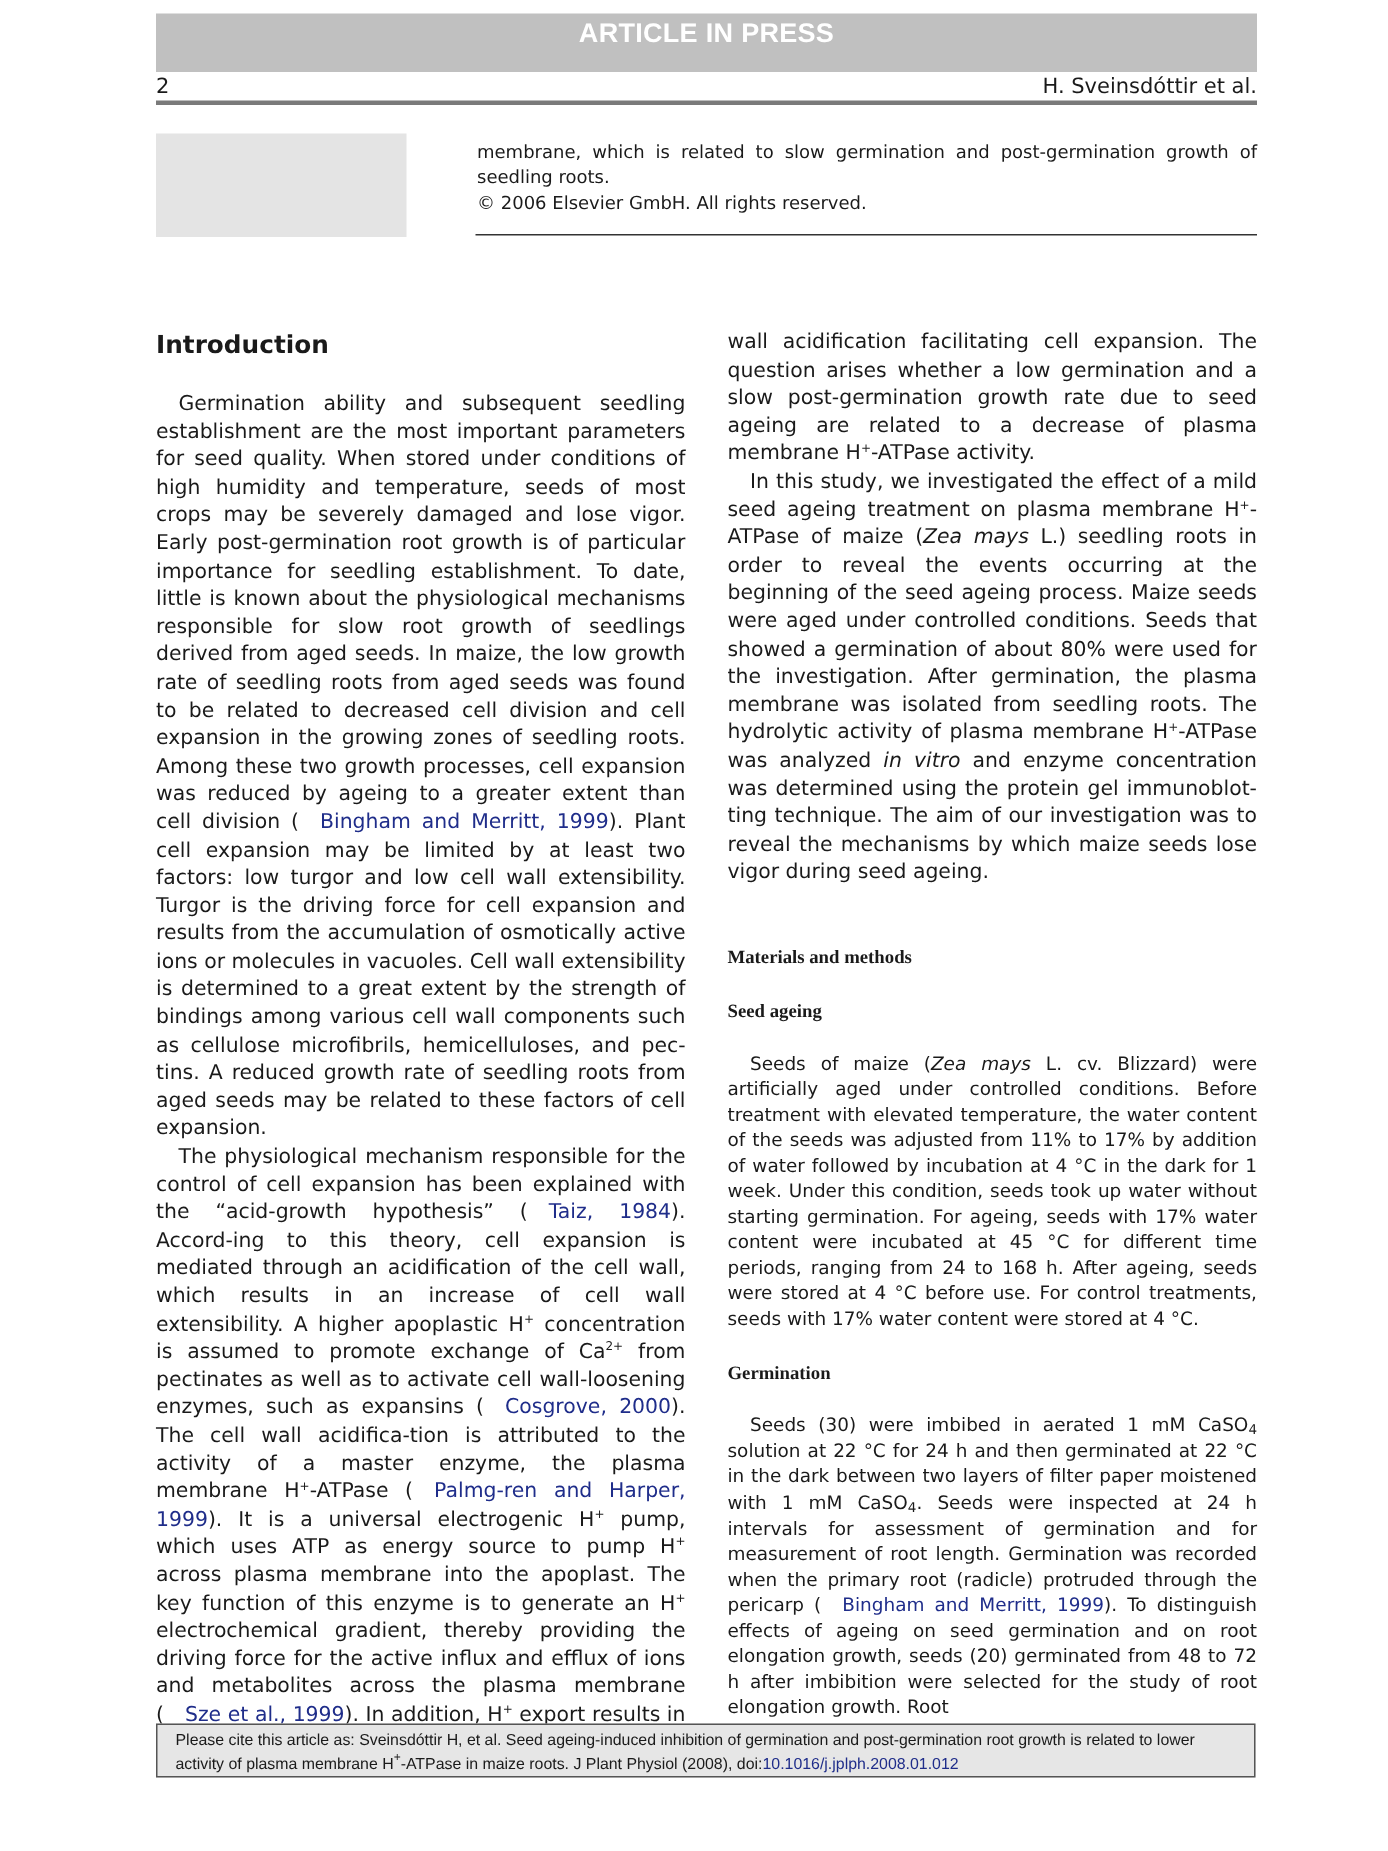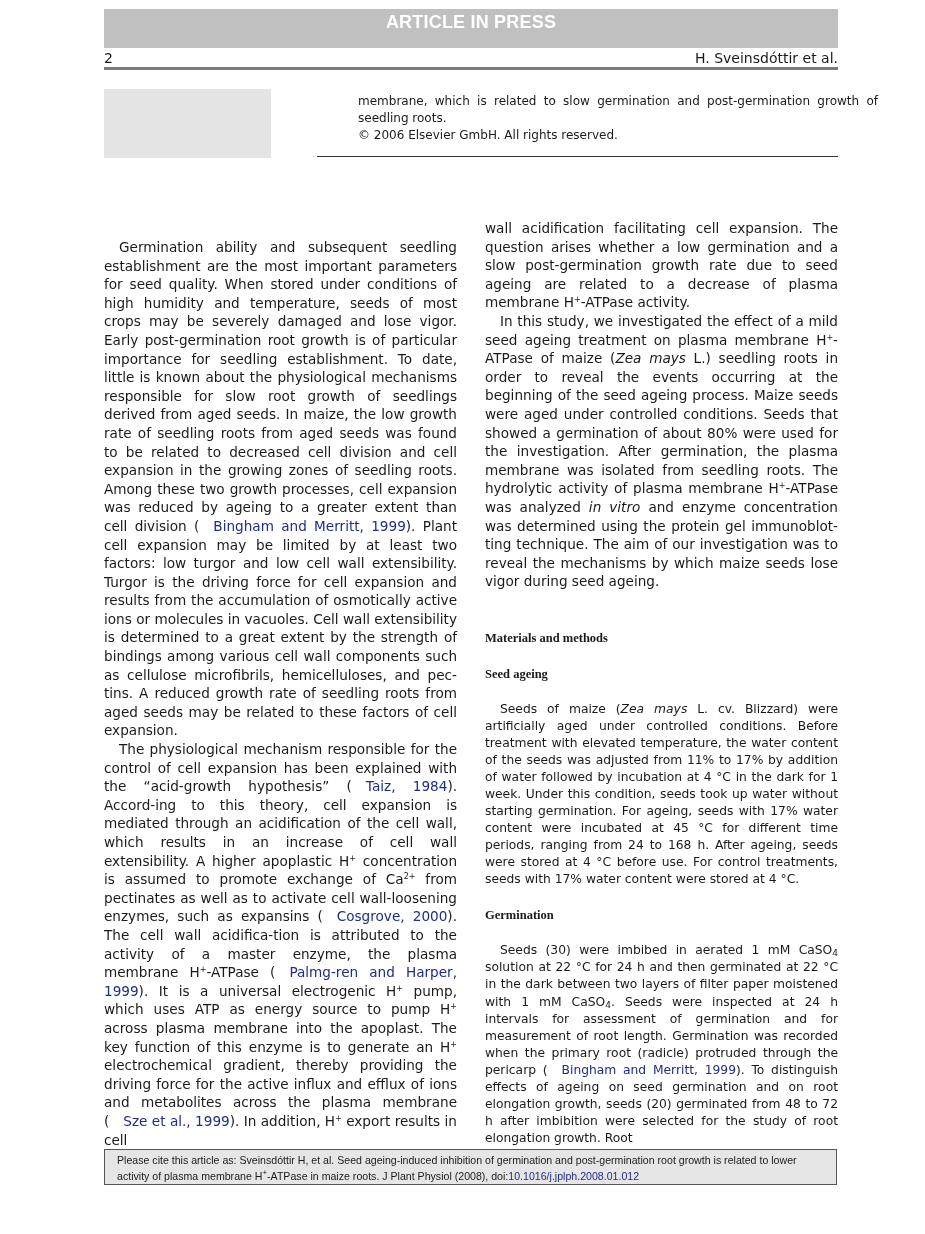--- a/index.html
+++ b/index.html
@@ -8,21 +8,21 @@
   .aip-bar { position: absolute; left: 104px; top: 9px; width: 734px; height: 39px;
              background: #c0c0c0; color: #ffffff; text-align: center;
              font-family: "Liberation Sans", sans-serif; font-weight: bold;
              font-size: 18px; line-height: 27px; letter-spacing: 0.2px; }
   .running-head { position: absolute; left: 104px; top: 48px; width: 734px; height: 20px;
                   font-size: 14px; line-height: 20px; }
   .running-head .pg { position: absolute; left: 0; top: 0; }
   .running-head .au { position: absolute; right: 0; top: 0; }
   .head-rule { position: absolute; left: 104px; top: 67px; width: 734px; height: 3px; background: #7a7a7a; }
   .abs-box { position: absolute; left: 104px; top: 89px; width: 167px; height: 69px; background: #e4e4e4; }
-  .abs-text { position: absolute; left: 318px; top: 93px; width: 520px; font-size: 12px; line-height: 17.2px; text-align: justify; margin-left: 40px; }
+  .abs-text { position: absolute; left: 318px; top: 93px; width: 520px; font-size: 12px; line-height: 17.2px; text-align: justify; }
   .abs-text p { margin: 0; }
   .abs-rule { position: absolute; left: 317px; top: 156px; width: 521px; height: 1px; background: #333; }
   .col { position: absolute; top: 219px; font-size: 13.6px; line-height: 18.6px; text-align: justify; }
   .col.left { left: 104px; width: 353px; }
   .col.right { left: 485px; width: 353px; }
   .col p { margin: 0; text-indent: 15px; }
   .col p.noindent { text-indent: 0; }
   h2.sec { font-size: 16.5px; font-weight: bold; margin: 0; line-height: 22px; }
   h3.sub { font-size: 12.5px; font-weight: bold; margin: 0; line-height: 18px; font-family: Liberation Serif, serif; }
   .small { font-size: 12.3px; line-height: 17.05px; }
@@ -47,20 +47,21 @@
 <div class="head-rule"></div>
 
 <div class="abs-box"></div>
 <div class="abs-text">
   <p>membrane, which is related to slow germination and post-germination growth of seedling roots.</p>
   <p>© 2006 Elsevier GmbH. All rights reserved.</p>
 </div>
 <div class="abs-rule"></div>
 
 <div class="col left">
+  <h2 class="sec">Introduction</h2>
   <div style="height:19px"></div>
   <p><span>Germination ability and subsequent seedling establishment are the most important parameters for seed quality. When stored under conditions of high humidity and temperature, seeds of most crops may be severely damaged and lose vigor. Early post-germination root growth is of particular importance for seedling establishment. To date, little is known about the physiological mechanisms responsible for slow root growth of seedlings derived from aged seeds. In maize, the low growth rate of seedling roots from aged seeds was found to be related to decreased cell division and cell expansion in the growing zones of seedling roots. Among these two growth processes, cell expansion was reduced by ageing to a greater extent than cell division (</span><a class="cite">Bingham and Merritt, 1999</a><span>). Plant cell expansion may be limited by at least two factors: low turgor and low cell wall extensibility. Turgor is the driving force for cell expansion and results from the accumulation of osmotically active ions or molecules in vacuoles. Cell wall extensibility is determined to a great extent by the strength of bindings among various cell wall components such as cellulose microfibrils, hemicelluloses, and pec-tins. A reduced growth rate of seedling roots from aged seeds may be related to these factors of cell expansion.</span></p>
   <p><span>The physiological mechanism responsible for the control of cell expansion has been explained with the “acid-growth hypothesis” (</span><a class="cite">Taiz, 1984</a><span>). Accord-ing to this theory, cell expansion is mediated through an acidification of the cell wall, which results in an increase of cell wall extensibility. A higher apoplastic H</span><sup>+</sup><span> concentration is assumed to promote exchange of Ca</span><sup>2+</sup><span> from pectinates as well as to activate cell wall-loosening enzymes, such as expansins (</span><a class="cite">Cosgrove, 2000</a><span>). The cell wall acidifica-tion is attributed to the activity of a master enzyme, the plasma membrane H</span><sup>+</sup><span>-ATPase (</span><a class="cite">Palmg-ren and Harper, 1999</a><span>). It is a universal electrogenic H</span><sup>+</sup><span> pump, which uses ATP as energy source to pump H</span><sup>+</sup><span> across plasma membrane into the apoplast. The key function of this enzyme is to generate an H</span><sup>+</sup><span> electrochemical gradient, thereby providing the driving force for the active influx and efflux of ions and metabolites across the plasma membrane (</span><a class="cite">Sze et al., 1999</a><span>). In addition, H</span><sup>+</sup><span> export results in cell</span></p>
 </div>
 
 <div class="col right">
   <p class="noindent">wall acidification facilitating cell expansion. The question arises whether a low germination and a slow post-germination growth rate due to seed ageing are related to a decrease of plasma membrane H<sup>+</sup><span>-ATPase activity.</span></p>
   <p><span>In this study, we investigated the effect of a mild seed ageing treatment on plasma membrane H</span><sup>+</sup><span>-ATPase of maize (</span><i>Zea mays</i><span> L.) seedling roots in order to reveal the events occurring at the beginning of the seed ageing process. Maize seeds were aged under controlled conditions. Seeds that showed a germination of about 80% were used for the investigation. After germination, the plasma membrane was isolated from seedling roots. The hydrolytic activity of plasma membrane H</span><sup>+</sup><span>-ATPase was analyzed </span><i>in vitro</i><span> and enzyme concentration was determined using the protein gel immunoblot-ting technique. The aim of our investigation was to reveal the mechanisms by which maize seeds lose vigor during seed ageing.</span></p>
 
   <div style="height:38px"></div>

